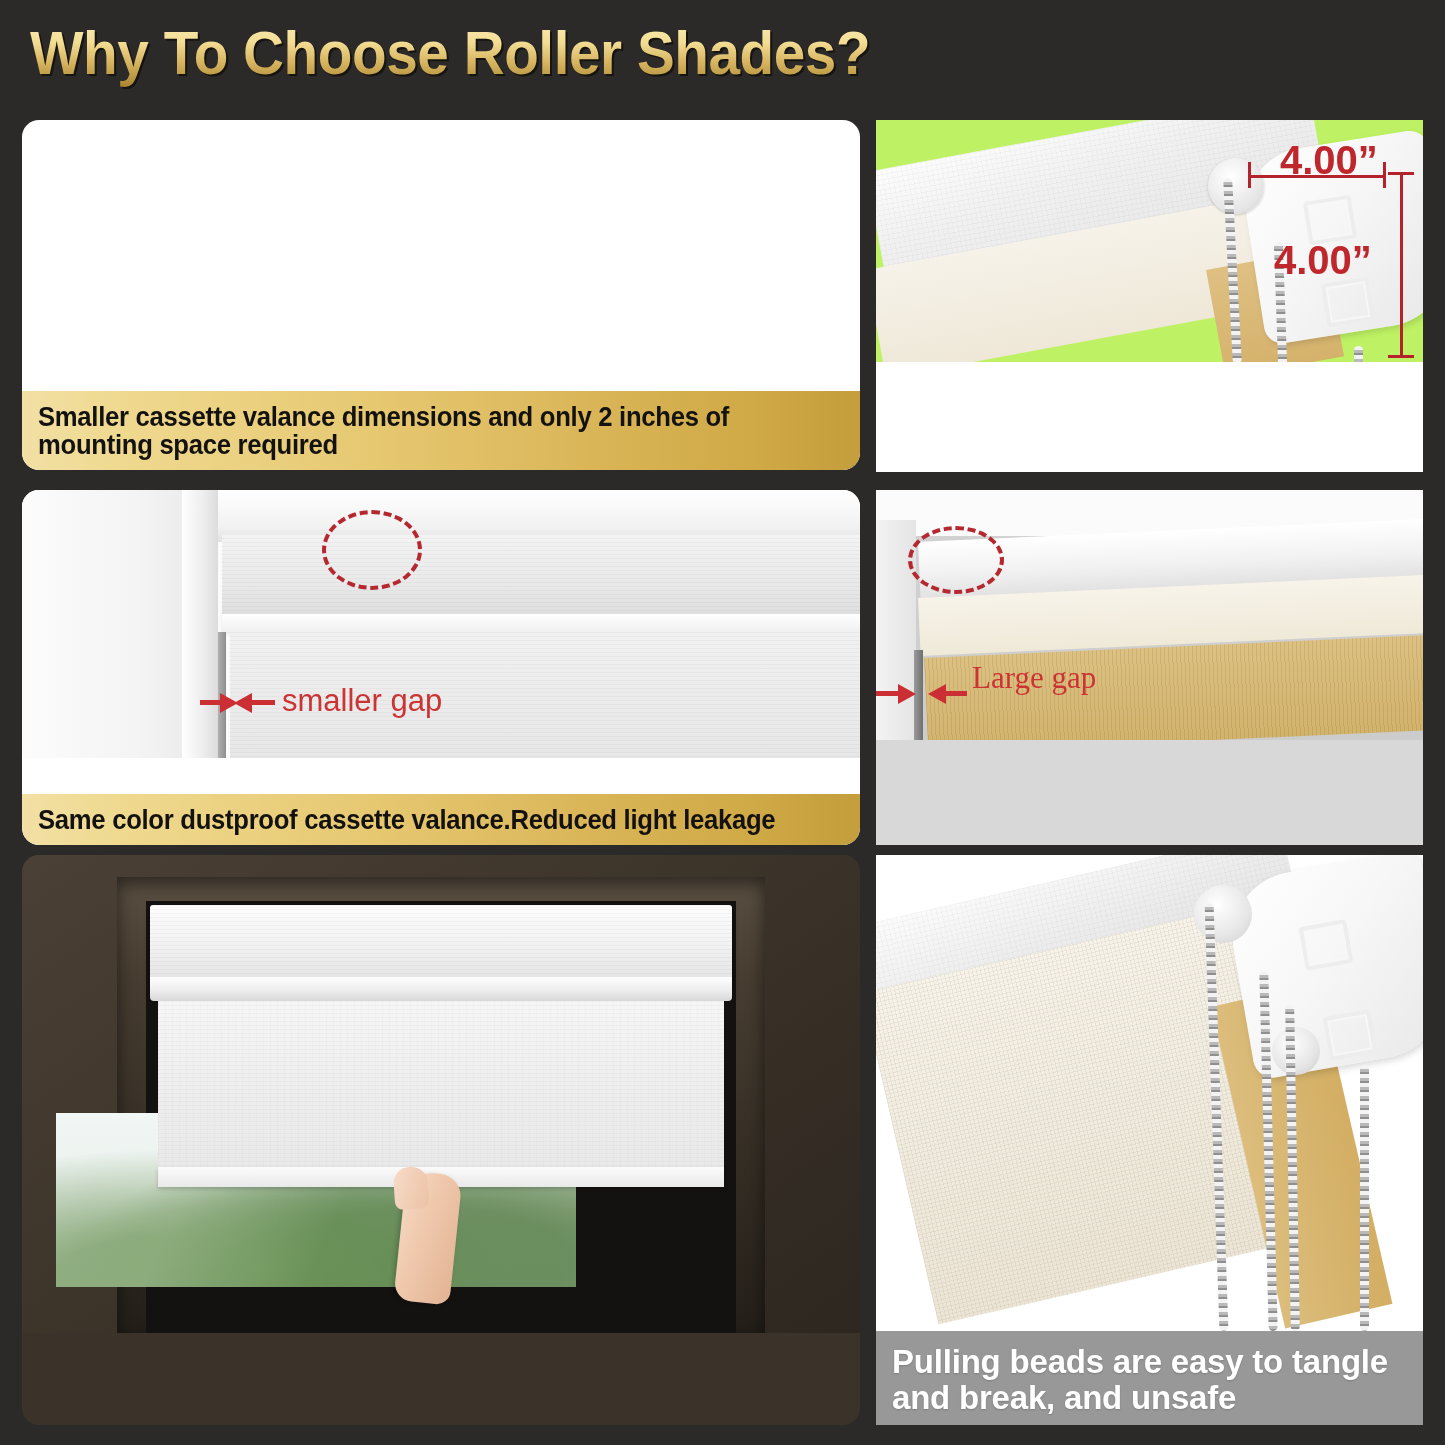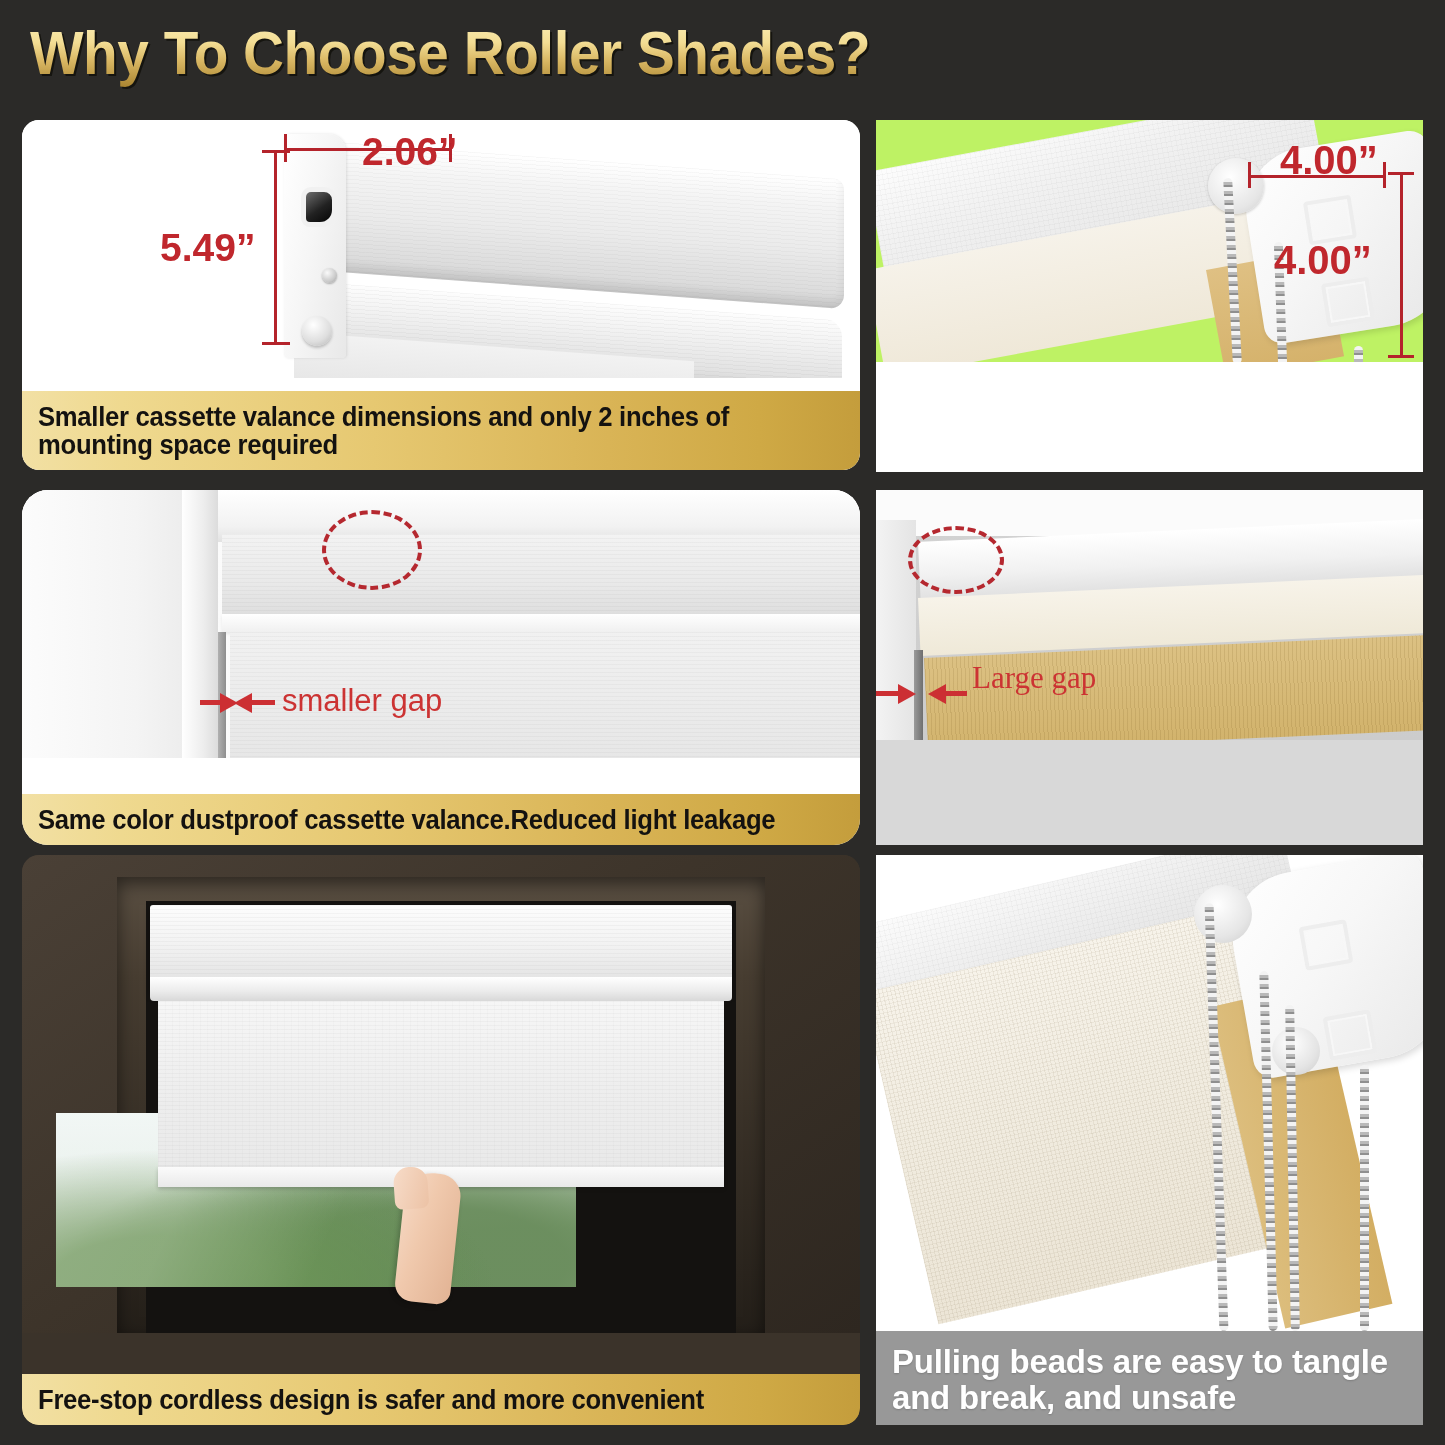--- a/index.html
+++ b/index.html
@@ -156,21 +156,21 @@
     border-radius:50%;
     background:radial-gradient(circle at 40% 34%,#ffffff,#e6e6e6 65%,#cfcfcf 100%);
     box-shadow:0 1px 3px rgba(0,0,0,.2);
   }
   .bead-chain{
     position:absolute; width:9px;
     background:repeating-linear-gradient(to bottom,#f3f3f3 0 4px,#b9b9b9 4px 7px,#8f8f8f 7px 9px);
     border-radius:5px;
   }
   
-  #p3{ left:22px; top:490px; width:838px; height:355px; background:#fff; border-radius:26px; }
+  #p3{ left:22px; top:490px; width:838px; height:355px; background:#fff; border-radius:17px; }
   #p3 .pic{ height:268px; background:linear-gradient(to right,#fcfcfc,#f7f7f7); }
   .frame-out{
     position:absolute; left:0; top:0; width:190px; height:100%;
     background:linear-gradient(to right,#fcfcfc 0%,#f4f4f4 60%,#e9e9e9 100%);
   }
   .frame-edge{
     position:absolute; left:160px; top:0; width:36px; height:100%;
     background:linear-gradient(to right,#ffffff,#ededed 60%,#dcdcdc);
   }
   .frame-top{
@@ -343,41 +343,20 @@
     opacity:.9;
   }
 </style>
 </head>
 <body>
 
 <div class="title-shadow">Why To Choose Roller Shades?</div>
 <div class="title">Why To Choose Roller Shades?</div>
 
 <div class="panel" id="p1">
-  <div class="pic">
-    <div class="valance-wrap">
-      <div class="v-body"></div>
-      <div class="v-lip"></div>
-      <div class="v-fabric"></div>
-      <div class="v-endcap"></div>
-      <div class="v-slot"></div>
-      <div class="v-screw"></div>
-      <div class="v-knob"></div>
-    </div>
-
-    <div class="dimline" style="left:262px;top:28px;width:168px;height:3px;"></div>
-    <div class="dimline" style="left:262px;top:14px;width:3px;height:28px;"></div>
-    <div class="dimline" style="left:427px;top:14px;width:3px;height:28px;"></div>
-    <div class="dimtxt" style="left:340px;top:10px;font-size:39px;">2.06”</div>
-
-    <div class="dimline" style="left:252px;top:30px;width:3px;height:195px;"></div>
-    <div class="dimline" style="left:240px;top:30px;width:28px;height:3px;"></div>
-    <div class="dimline" style="left:240px;top:222px;width:28px;height:3px;"></div>
-    <div class="dimtxt" style="left:138px;top:106px;font-size:39px;">5.49”</div>
-  </div>
   <div class="cap cap-gold">
     <span>Smaller cassette valance dimensions and only 2 inches of mounting space required</span>
   </div>
 </div>
 
 <div class="panel" id="p2">
   <div class="pic">
     <div class="beam-shade"></div>
     <div class="beam-cloth"></div>
     <div class="beam-tan"></div>
@@ -447,23 +426,20 @@
     <div class="win-opening"></div>
     <div class="win-glass"></div>
     <div class="glass-sheen"></div>
     <div class="shade-cassette"></div>
     <div class="cassette-lip"></div>
     <div class="shade-body"></div>
     <div class="shade-hem"></div>
     <div class="hand"></div>
     <div class="finger"></div>
   </div>
-  <div class="cap cap-gold">
-    <span>Free-stop cordless design is safer and more convenient</span>
-  </div>
 </div>
 
 <div class="panel" id="p6">
   <div class="pic">
     <div class="p6-roller"></div>
     <div class="p6-front"></div>
     <div class="p6-tan"></div>
     <div class="p6-bracket"></div>
     <div class="p6-end"></div>
     <div class="p6-end2"></div>

